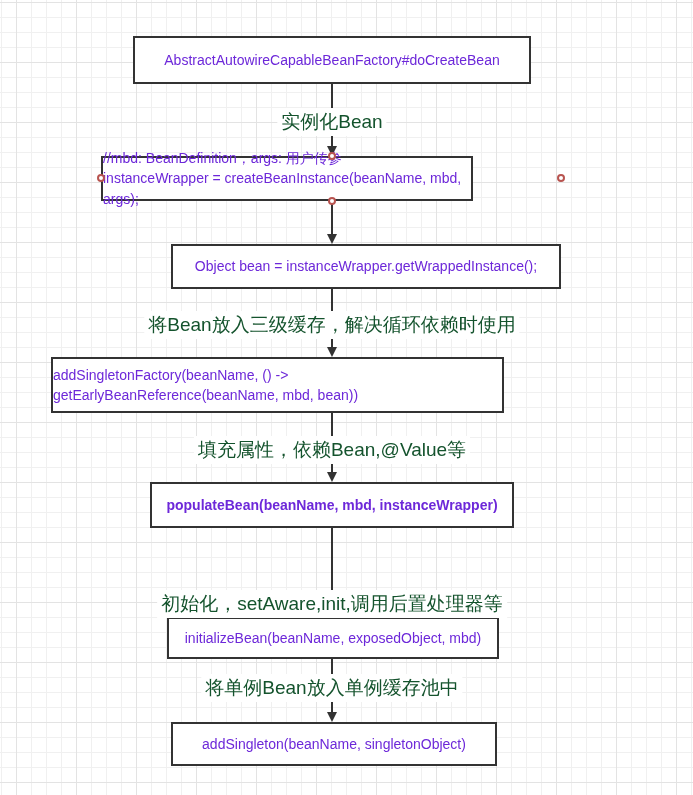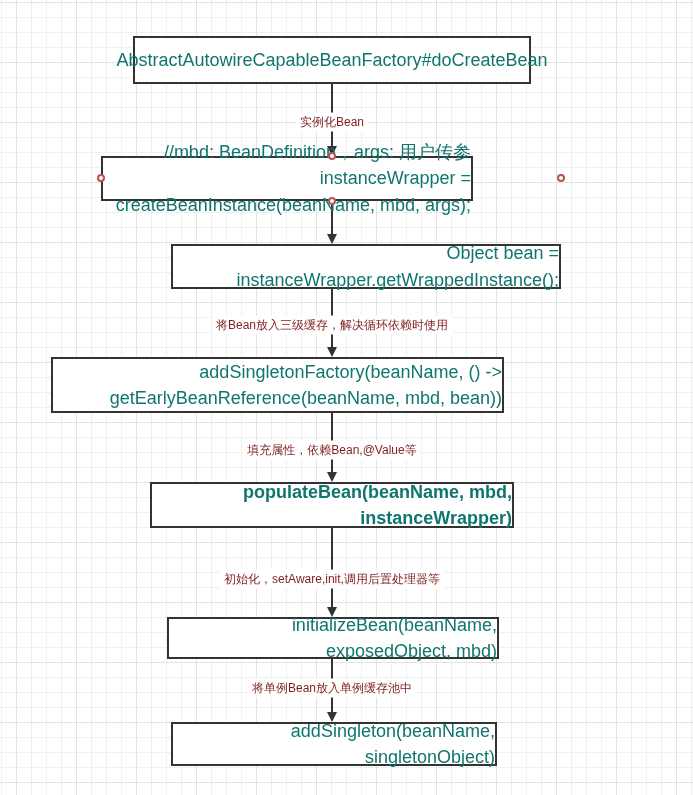--- a/index.html
+++ b/index.html
@@ -19,27 +19,27 @@
       linear-gradient(90deg, #f0f0f0 1px, transparent 1px);
     background-size: 60px 60px, 60px 60px, 15px 15px, 15px 15px;
     background-position: 1px 2px, 16px 1px, 1px 2px, 1px 1px;
     overflow: hidden;
   }
   .node {
     position: absolute;
     box-sizing: border-box;
     background: #ffffff;
     border: 2px solid #333333;
-    color: #0f766e;
-    font-size: 18px;
+    color: #6d28d9;
+    font-size: 14px;
     line-height: 1.45;
     display: flex;
     align-items: center;
     justify-content: center;
-    text-align: right;
+    text-align: left;
     white-space: pre-line;
     z-index: 2;
   }
   .n1 { left: 133px; top: 36px;  width: 398px; height: 48px; }
   .n2 { left: 101px; top: 156px; width: 372px; height: 45px; }
   .n3 { left: 137px; top: 244px; width: 390px; height: 45px; margin-left: 34px; }
   .n4 { left: 51px;  top: 357px; width: 453px; height: 56px; }
   .n5 { left: 150px; top: 482px; width: 364px; height: 46px; font-weight: bold; }
   .n6 { left: 167px; top: 617px; width: 332px; height: 42px; }
   .n7 { left: 171px; top: 722px; width: 326px; height: 44px; }
@@ -73,31 +73,31 @@
   .e3 { top: 289px; height: 68px; }
   .e4 { top: 413px; height: 69px; }
   .e5 { top: 528px; height: 89px; }
   .e6 { top: 659px; height: 63px; }
 
   .edge-label {
     position: absolute;
     left: 332px;
     transform: translate(-50%, -50%);
     background: #ffffff;
-    color: #7f1d1d;
-    font-size: 12px;
+    color: #14532d;
+    font-size: 19px;
     padding: 1px 4px;
     white-space: nowrap;
     z-index: 3;
     text-align: center;
   }
   .l1 { top: 122px; }
   .l2 { top: 325px; }
   .l3 { top: 450px; }
-  .l4 { top: 579px; }
+  .l4 { top: 604px; }
   .l5 { top: 688px; }
 
   .handle {
     position: absolute;
     box-sizing: border-box;
     width: 8px;
     height: 8px;
     border-radius: 50%;
     background: #ffffff;
     border: 2px solid #b85450;

